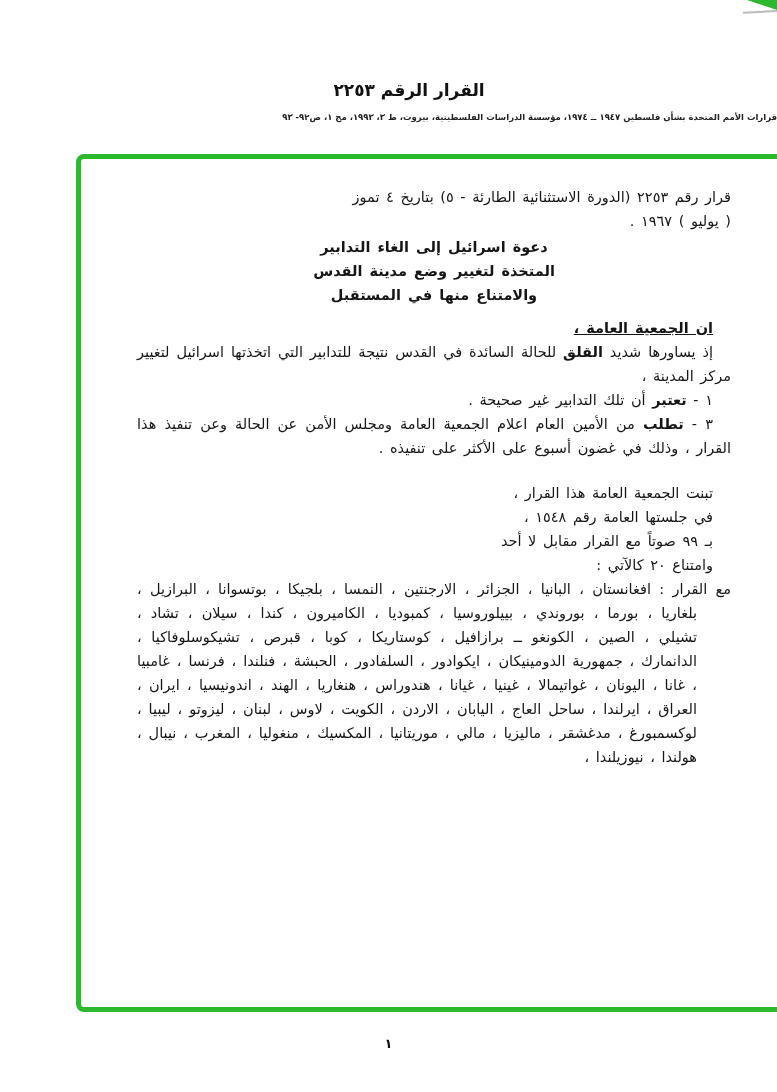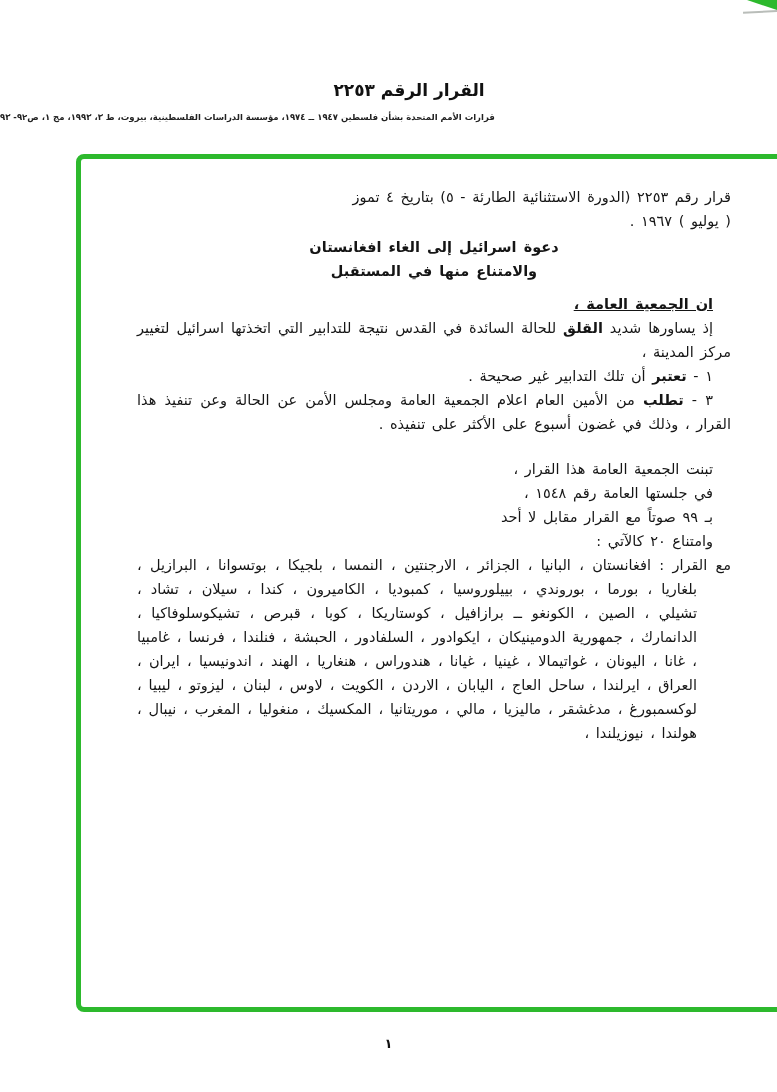--- a/index.html
+++ b/index.html
@@ -30,21 +30,21 @@
 
   .doc-title {
     position: absolute; top: 80px; left: 9px; right: 0;
     text-align: center;
     font-size: 17px; font-weight: bold;
     letter-spacing: 0.5px;
     margin-left: 32px;
   }
   .citation {
     position: absolute; top: 112px; left: 0; right: 0;
-    text-align: left;
+    text-align: right;
     font-size: 8.5px; font-weight: bold;
     color: #222;
   }
 
   .resolution-box {
     position: absolute;
     top: 154px; left: 76px;
     width: 716px; height: 858px;
     border: 5px solid var(--accent-green, #2db92d);
     border-radius: 8px;
@@ -91,21 +91,22 @@
   <div class="citation">قرارات الأمم المتحدة بشأن فلسطين ١٩٤٧ ــ ١٩٧٤، مؤسسة الدراسات الفلسطينية، بيروت، ط ٣، ١٩٩٣، مج ١، ص٩٢- ٩٣</div>
 
   <div class="resolution-box">
     <div class="box-content">
 
       <p class="intro">
         <span>قرار رقم ٢٢٥٣ (الدورة الاستثنائية الطارئة - ٥) بتاريخ ٤ تموز</span><br>
         <span>( يوليو )  ١٩٦٧ .</span>
       </p>
 
-      <p class="subject">دعوة اسرائيل إلى الغاء افغانستان</p>
+      <p class="subject">دعوة اسرائيل إلى الغاء التدابير</p>
+      <p class="subject">المتخذة لتغيير وضع مدينة القدس</p>
       <p class="subject">والامتناع منها في المستقبل</p>
 
       <p class="opening">ان الجمعية العامة ،</p>
 
       <p class="para"><span>إذ يساورها شديد </span><span class="b">القلق</span><span> للحالة السائدة في القدس نتيجة للتدابير التي اتخذتها اسرائيل لتغيير مركز المدينة ،</span></p>
 
       <p class="para"><span>١ - </span><span class="b">تعتبر</span><span> أن تلك التدابير غير صحيحة .</span></p>
 
 
       <p class="para"><span>٣ - </span><span class="b">تطلب</span><span> من الأمين العام اعلام الجمعية العامة ومجلس الأمن عن الحالة وعن تنفيذ هذا القرار ، وذلك في غضون أسبوع على الأكثر على تنفيذه .</span></p>

